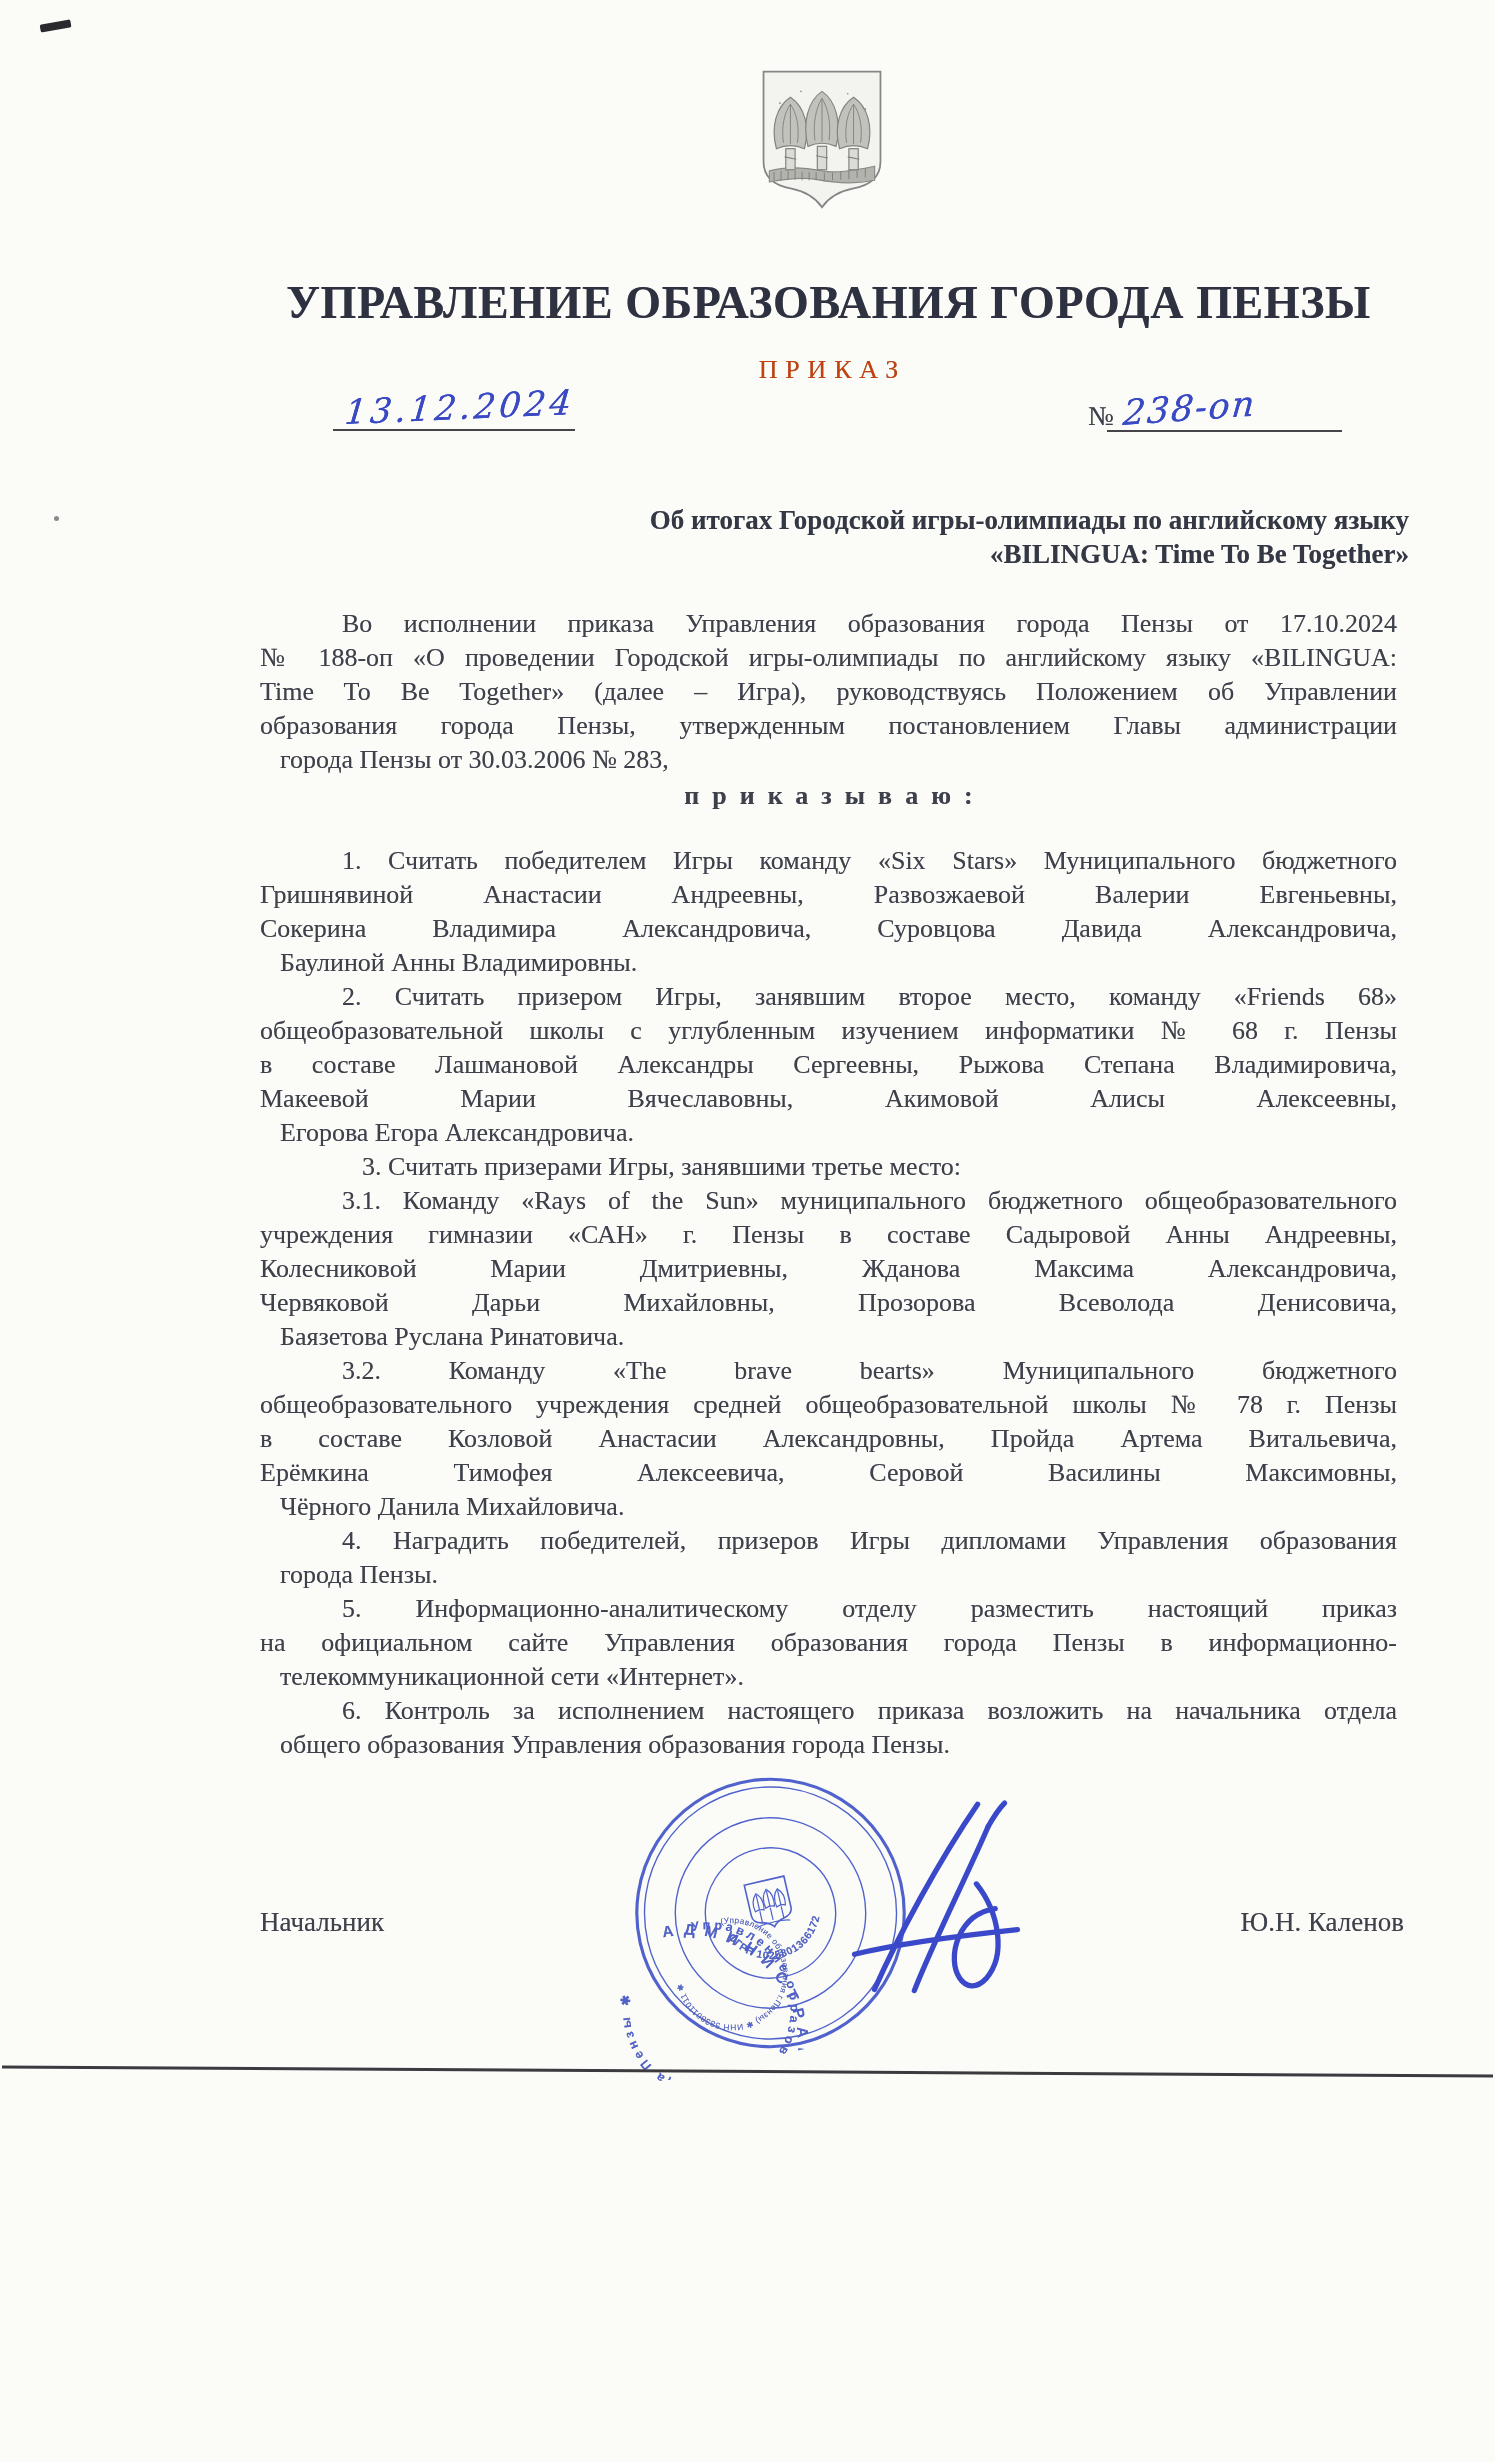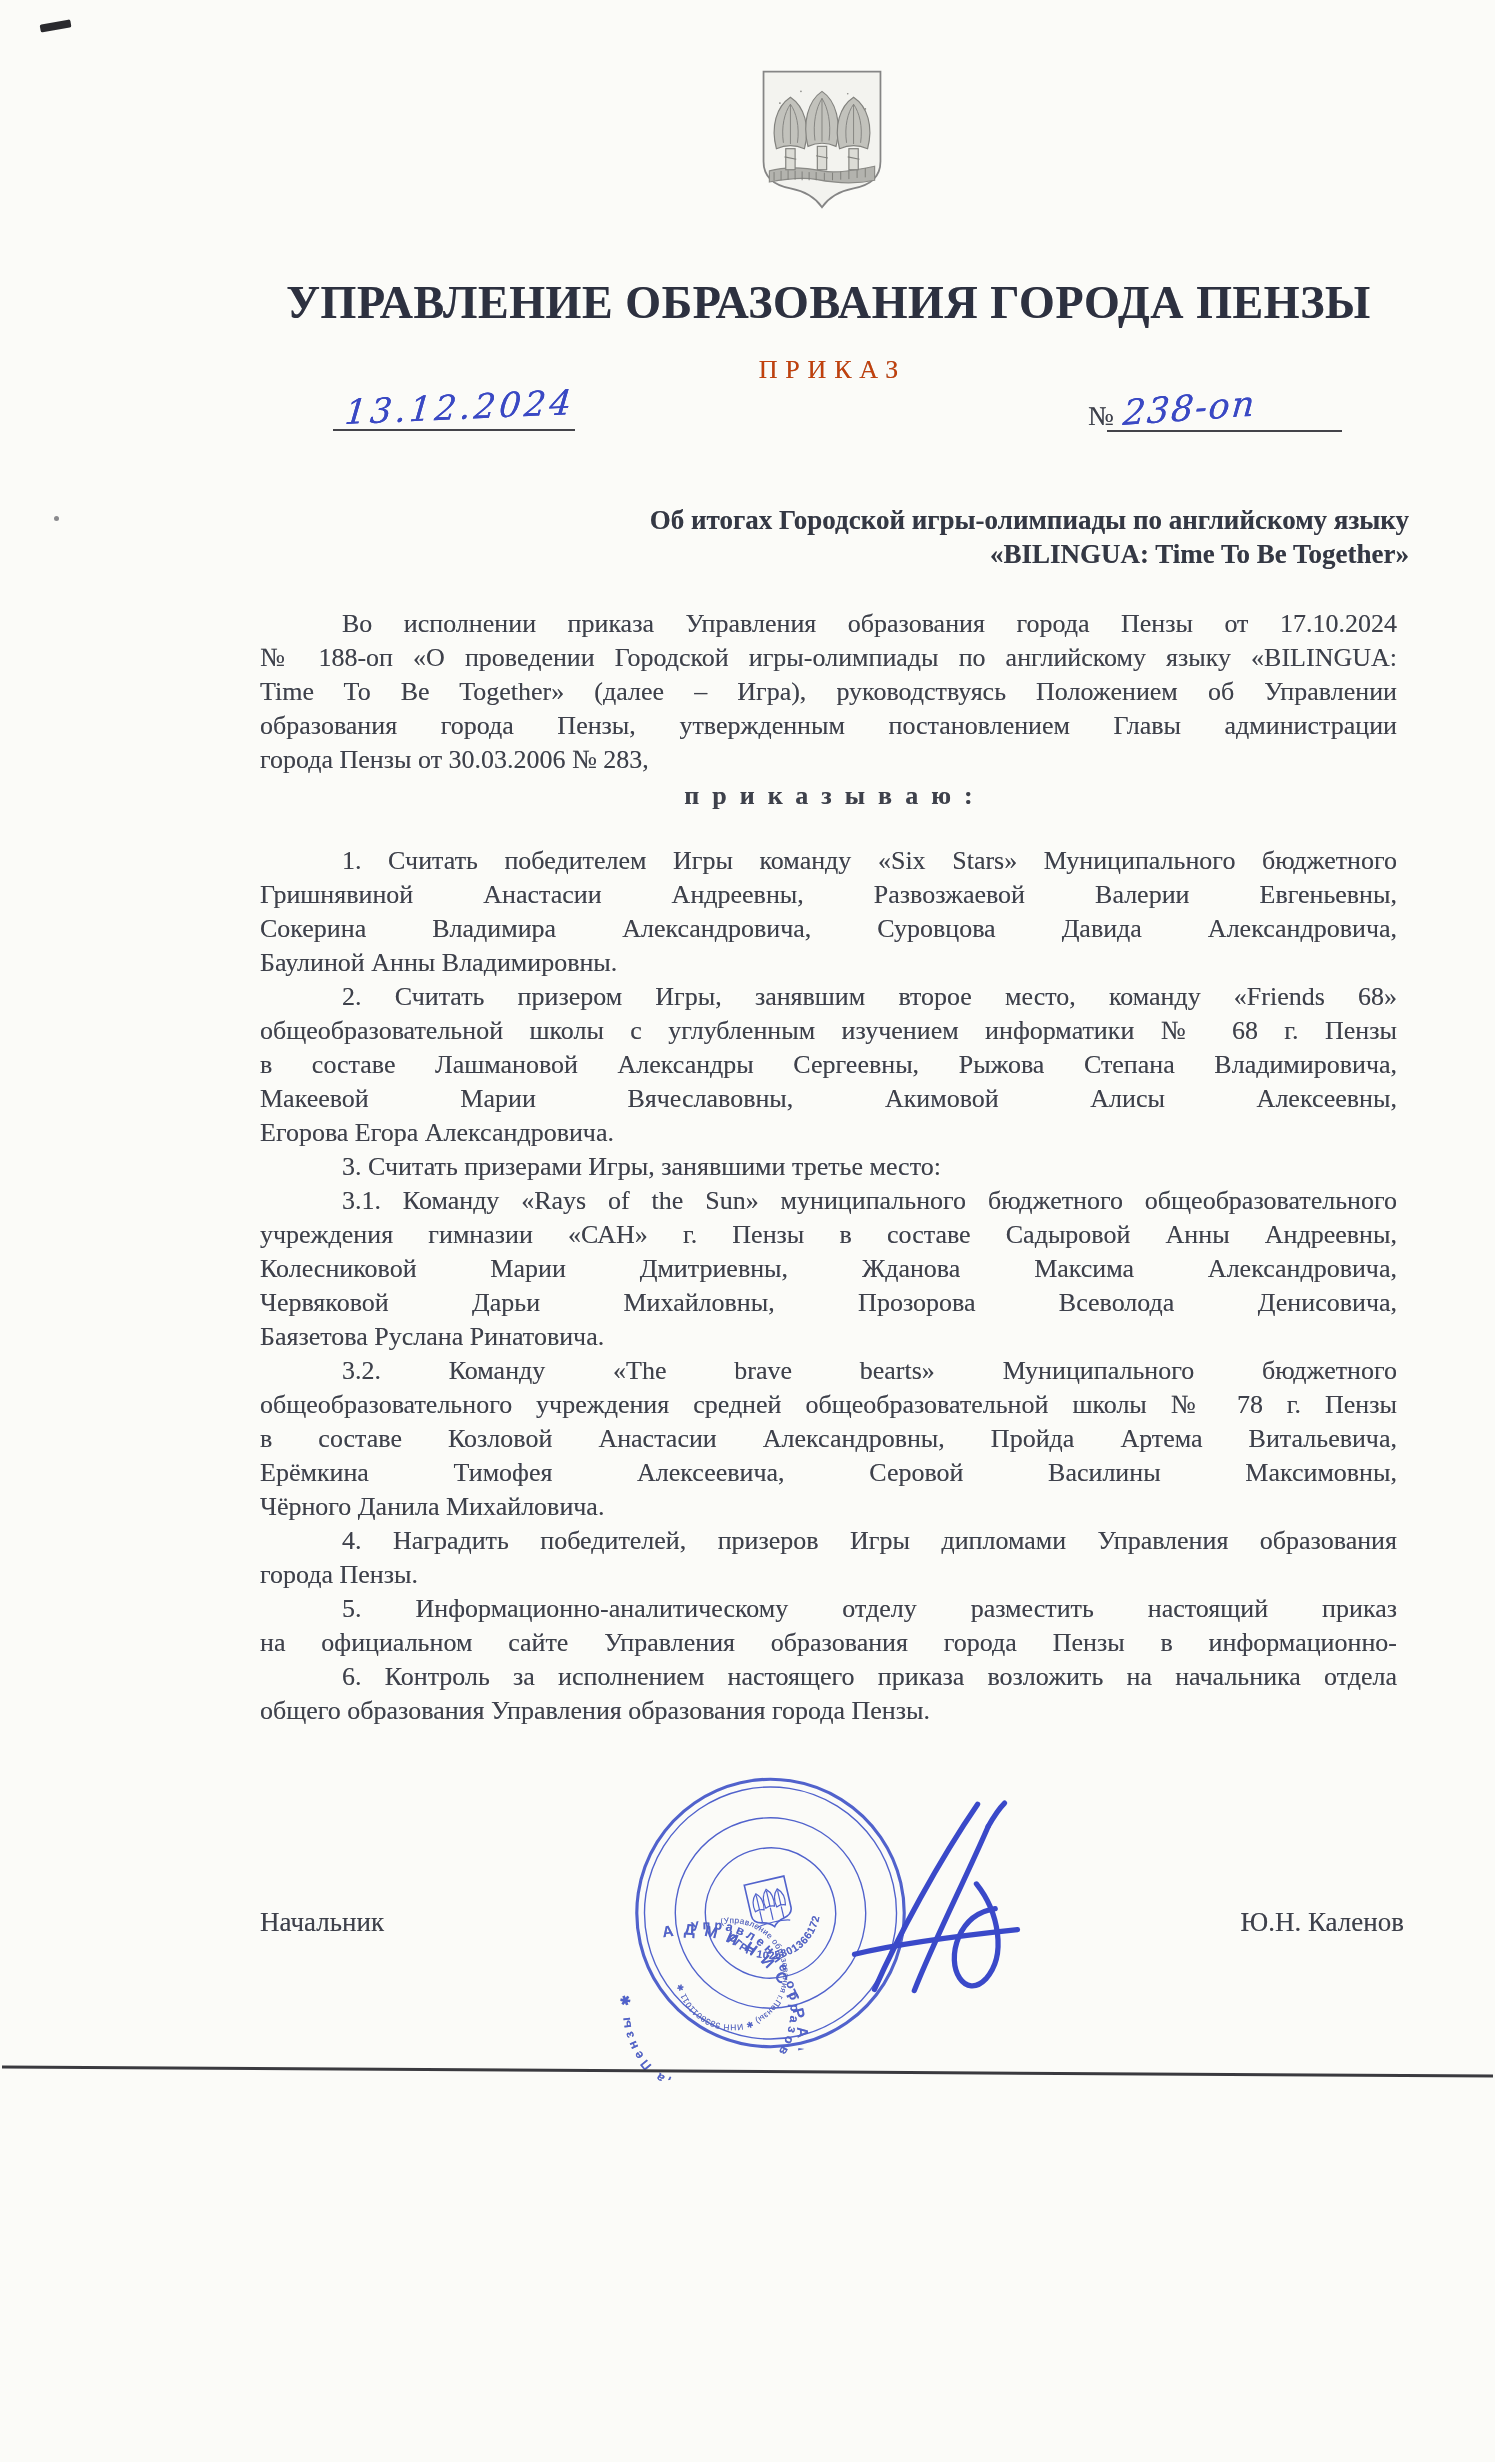--- a/index.html
+++ b/index.html
@@ -21,21 +21,21 @@
           transform:rotate(-4deg) skewX(-9deg);}
   .underline{height:2.3px;background:#44444a;}
   #u-date{left:333px;top:429px;width:242px;}
   #u-num{left:1107px;top:430px;width:235px;}
   .subject{left:272px;top:503px;width:1137px;text-align:right;font-weight:bold;
            font-size:27px;line-height:34px;color:#343844;}
   
   .textblock{left:260px;width:1137px;font-size:26px;}
   .bl{height:34px;line-height:34px;text-align:justify;text-align-last:justify;
       -moz-text-align-last:justify;}
-  .bl.left{text-align:left;text-align-last:left;-moz-text-align-last:left;}
+  .bl.left{text-align:left;text-align-last:left;margin-left:20px;-moz-text-align-last:left;}
   .ind{text-indent:82px;}
   .decree{left:260px;top:779px;width:1137px;text-align:center;font-weight:bold;
           font-size:26px;letter-spacing:.5em;text-indent:.5em;line-height:34px;}
   
   .sign-row{left:260px;top:1907px;width:1144px;display:flex;
             justify-content:space-between;font-size:27px;}
   .rule{left:1.8px;top:2070px;width:1491px;height:2.9px;background:#3a3a3f;
         transform:rotate(.35deg);}
   
   .stamp{left:583px;top:1773px;width:375px;height:280px;transform:rotate(-13deg);opacity:.92;}
@@ -134,20 +134,21 @@
     <div class="bl">общеобразовательного учреждения средней общеобразовательной школы № 78 г. Пензы</div>
     <div class="bl">в составе Козловой Анастасии Александровны, Пройда Артема Витальевича,</div>
     <div class="bl">Ерёмкина Тимофея Алексеевича, Серовой Василины Максимовны,</div>
     <div class="bl left">Чёрного Данила Михайловича.</div>
 
     <div class="bl ind">4. Наградить победителей, призеров Игры дипломами Управления образования</div>
     <div class="bl left">города Пензы.</div>
 
     <div class="bl ind">5. Информационно-аналитическому отделу разместить настоящий приказ</div>
     <div class="bl">на официальном сайте Управления образования города Пензы в информационно-</div>
+    <div class="bl left">телекоммуникационной сети «Интернет».</div>
 
     <div class="bl ind">6. Контроль за исполнением настоящего приказа возложить на начальника отдела</div>
     <div class="bl left">общего образования Управления образования города Пензы.</div>
   </div>
 
   <div class="abs sign-row">
     <span>Начальник</span>
     <span>Ю.Н. Каленов</span>
   </div>
 

